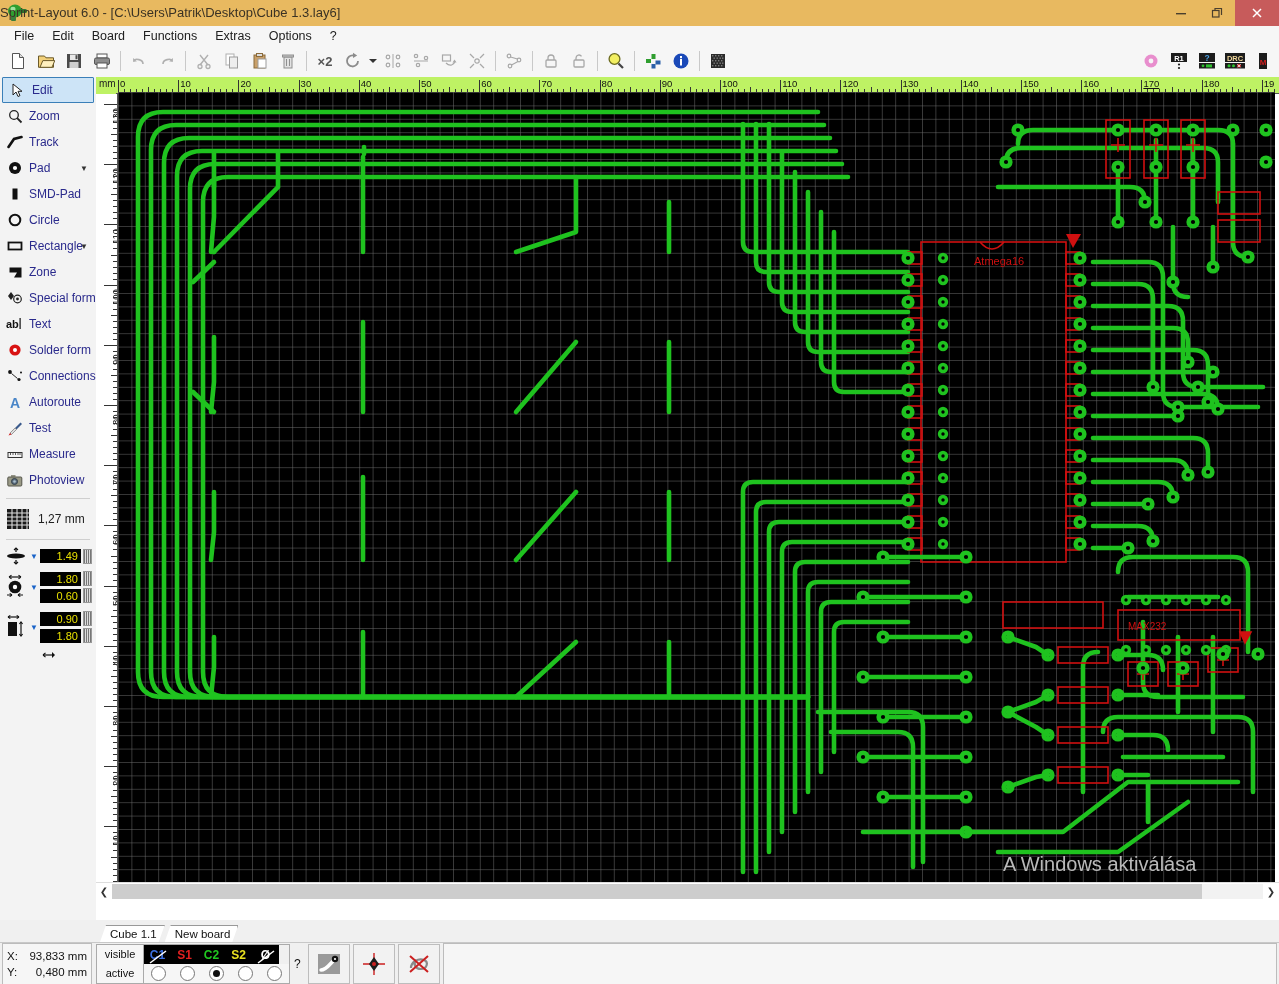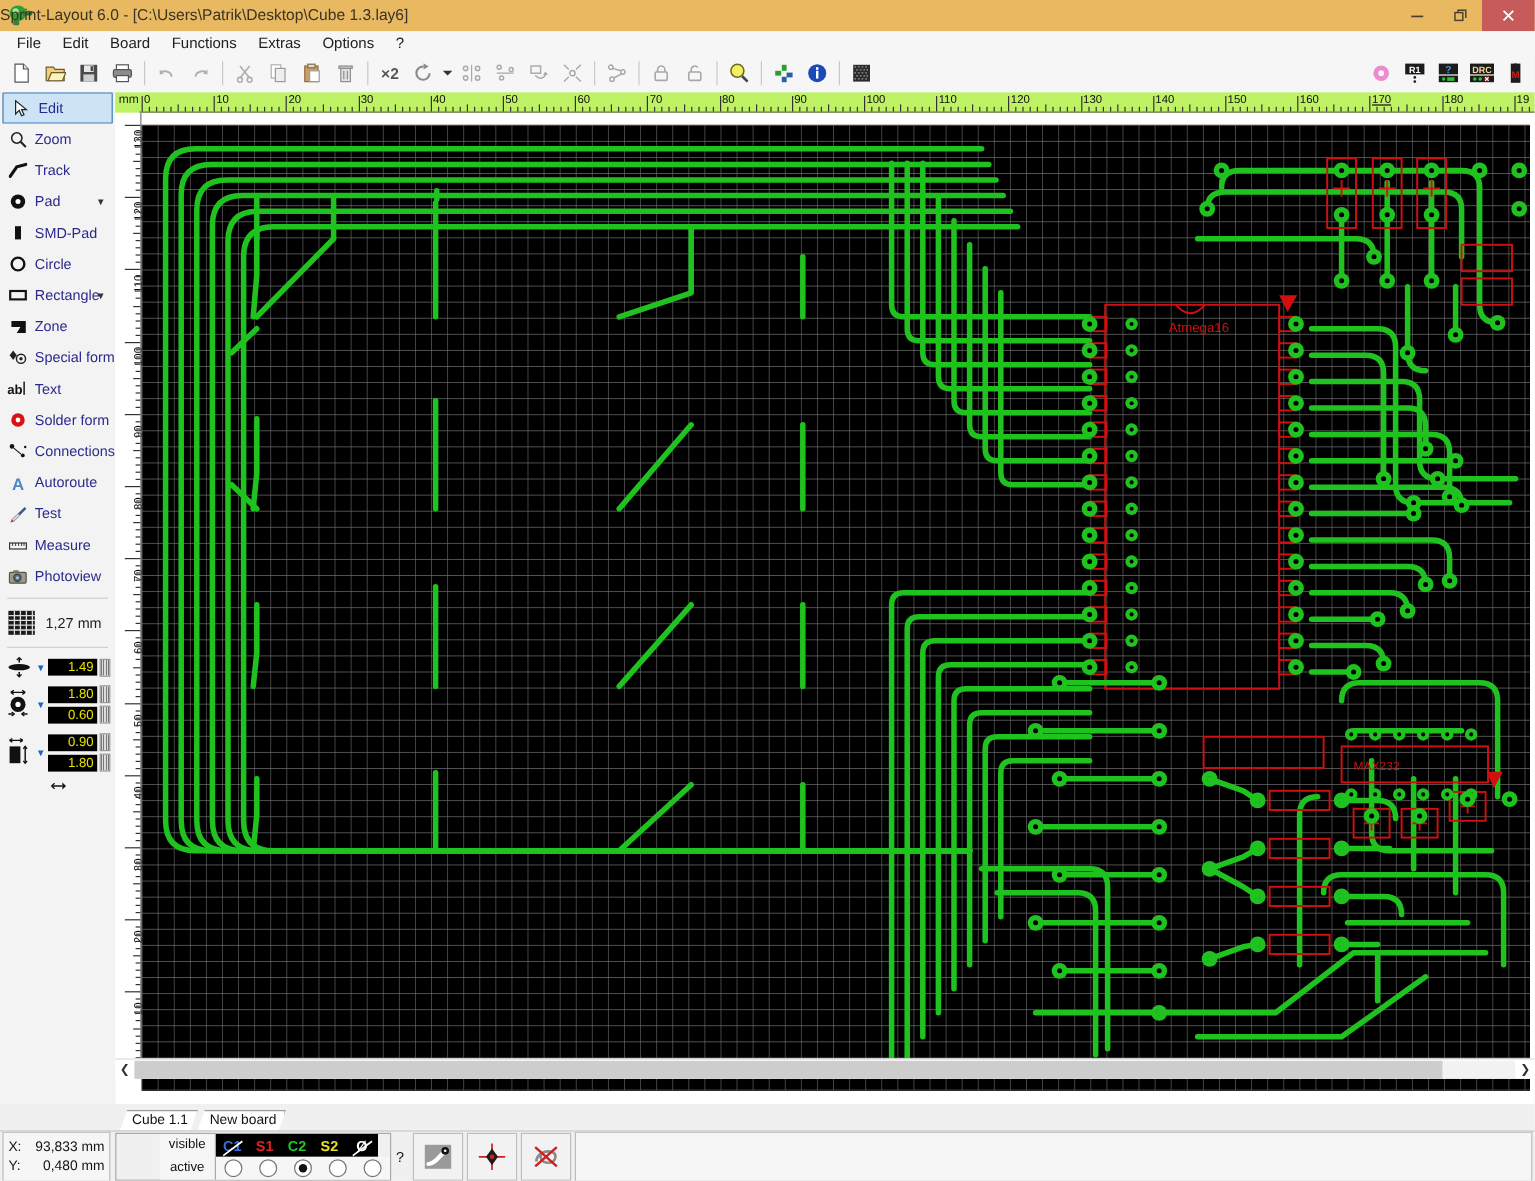--- a/index.html
+++ b/index.html
@@ -81,21 +81,21 @@
   
   .canvaswrap{position:absolute;left:96px;top:77px;width:1183px;height:843px;background:#fff;}
   .rulerH{position:absolute;left:0;top:0;width:1183px;height:17px;background:#bef264;overflow:hidden;}
   .rulerV{position:absolute;left:0;top:17px;width:22px;height:805px;background:#fff;overflow:hidden;}
   .rmm{position:absolute;left:3px;top:1px;font-size:10px;color:#222;}
   .rtick{position:absolute;background:#333;}
   .rlab{position:absolute;font-size:9.5px;color:#111;}
   .rlabV{position:absolute;font-size:9.5px;color:#111;
     transform:rotate(-90deg);transform-origin:left top;white-space:nowrap;}
 
-  .pcb{position:absolute;left:22px;top:27px;width:1157px;height:805px;
+  .pcb{position:absolute;left:22px;top:15px;width:1157px;height:805px;
     background:#000;overflow:hidden;}
   .pcb svg{display:block;}
 
   .hscroll{position:absolute;left:0;bottom:21px;width:1183px;height:16px;
     background:#fff;border-top:1px solid #ddd;display:flex;align-items:center;}
   .sb-arrow{width:16px;height:15px;display:flex;align-items:center;justify-content:center;
     font-size:10px;color:#333;background:#fff;}
   .sb-track{flex:1;height:15px;background:#f2f2f2;}
   .sb-thumb{height:15px;background:#cdcdcd;width:1090px;}
 
@@ -117,21 +117,21 @@
     background:#f0f0f0;border-top:1px solid #c8c8c8;display:flex;align-items:center;}
   .coords{width:88px;height:40px;border:1px solid #bcbcbc;background:#f6f6f6;
     margin-left:2px;font-size:11.5px;display:flex;flex-direction:column;justify-content:center;}
   .crow{display:flex;padding:0 4px;line-height:16px;}
   .clab{width:16px;color:#111;}
   .cval{flex:1;text-align:right;color:#111;}
 
   .layerbox{margin-left:4px;border:1px solid #aaa;display:flex;flex-direction:column;}
   .lrow{display:flex;height:19px;align-items:center;}
   .lhead{width:46px;font-size:11px;color:#111;text-align:center;
-    border-right:1px solid #aaa;height:19px;line-height:19px;background:#f6f6f6;margin-left:36px;}
+    border-right:1px solid #aaa;height:19px;line-height:19px;background:#f6f6f6;}
   .lcells{display:flex;background:#000;height:19px;align-items:center;}
   .lcellW{display:flex;background:#f6f6f6;height:19px;align-items:center;}
   .lcell{width:27px;text-align:center;font-size:12px;font-weight:bold;position:relative;}
   .slash{position:absolute;left:5px;top:1px;width:18px;height:16px;}
   .radio{width:13px;height:13px;border:1px solid #777;border-radius:50%;
     background:#fff;margin:0 7px;position:relative;}
   .radio.on:after{content:"";position:absolute;left:3px;top:3px;width:7px;height:7px;
     border-radius:50%;background:#111;}
   .qmark{font-size:12px;color:#111;margin:0 4px;}
 
@@ -1381,20 +1381,24 @@
           <path d="M880 760 H1000 L1070 710"></path>
         </g>
 
         <g stroke="#1fc21f" fill="none" stroke-width="4.6" stroke-linecap="round" stroke-linejoin="round">
           <path d="M700 620 H790 Q805 620 805 635 V770"></path>
           <path d="M713 640 H780 Q795 640 795 655 V775"></path>
         </g>
       </svg>
     </div>
 
+    <div class="wm">
+      <div class="wm1">A Windows aktiválása</div>
+      <div class="wm2">Aktiválja a Windows rendszert a Gépházban.</div>
+    </div>
 
     <div class="hscroll">
       <div class="sb-arrow">❮</div>
       <div class="sb-track">
         <div class="sb-thumb"></div>
       </div>
       <div class="sb-arrow">❯</div>
     </div>
   </div>
 

